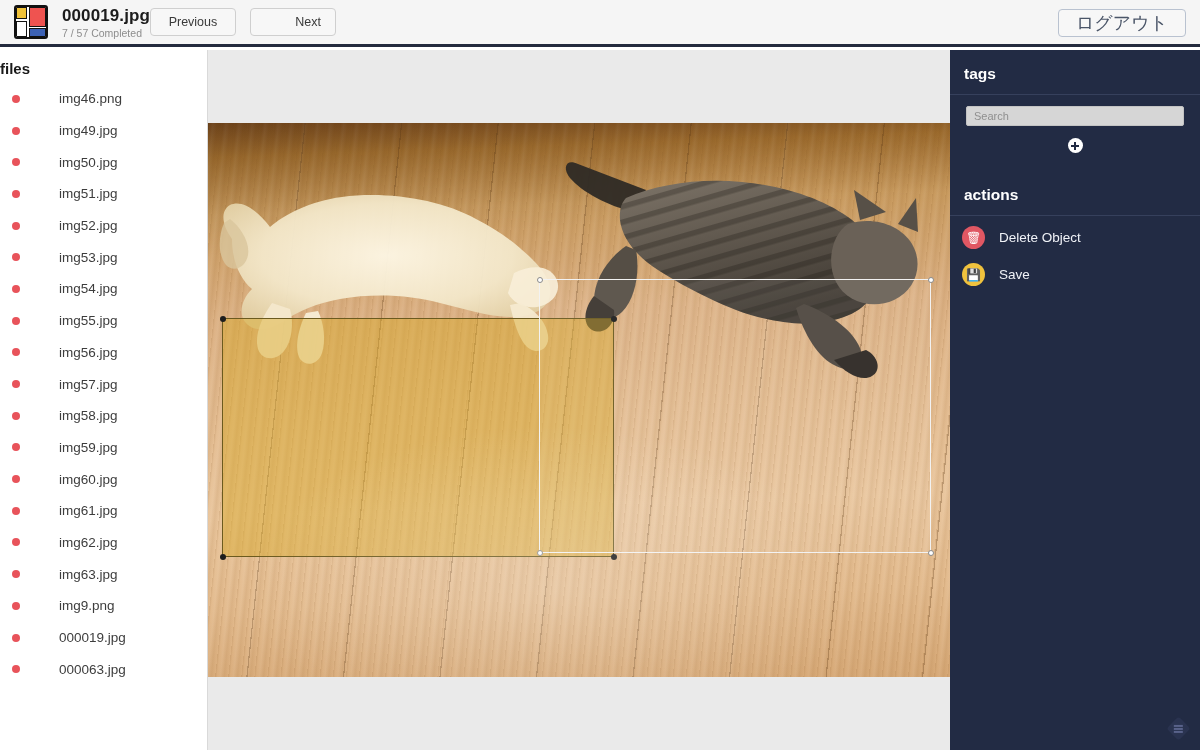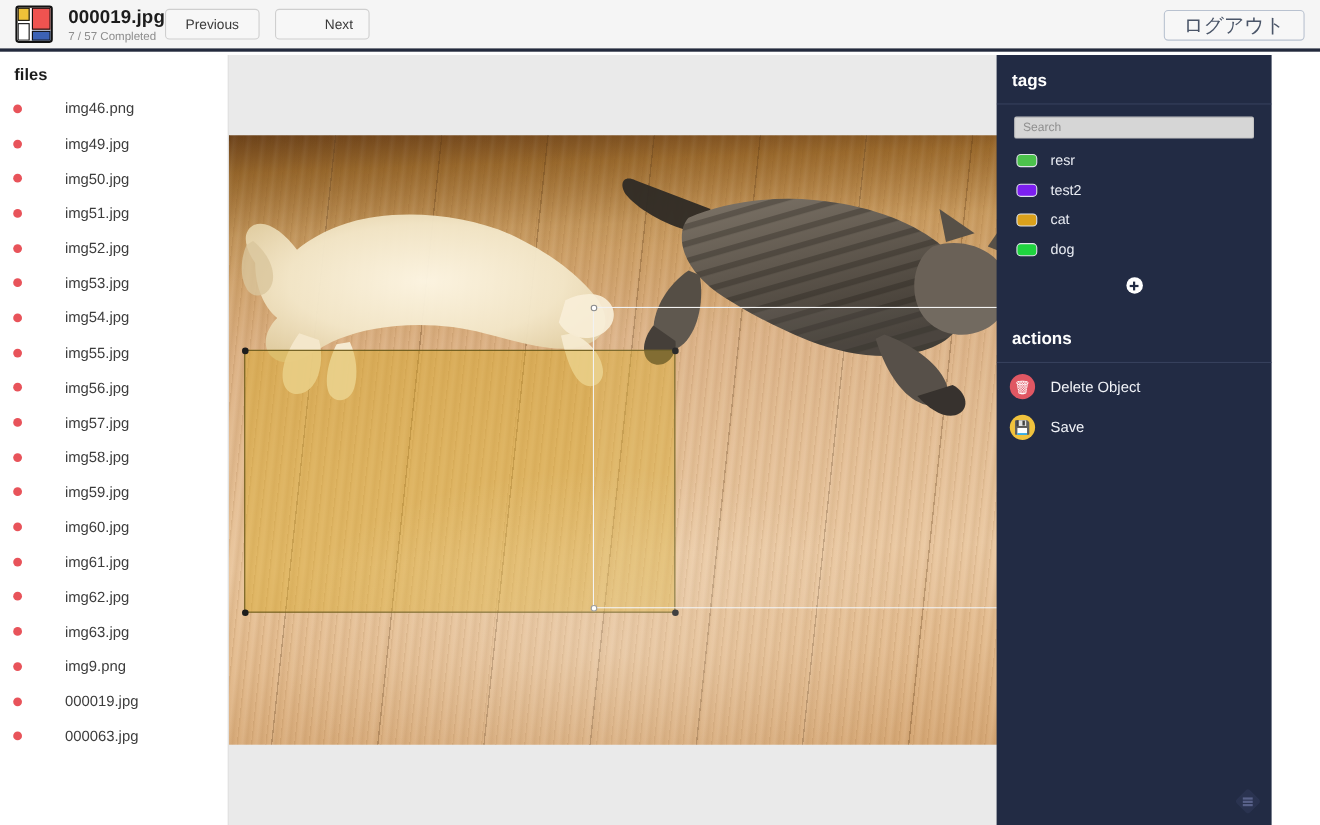--- a/index.html
+++ b/index.html
@@ -63,21 +63,21 @@
   
   #sidebar {
     position: absolute; top: 50px; left: 0;
     width: 208px; height: 700px;
     background: #ffffff;
     border-right: 1px solid #d9d9d9;
     overflow: hidden;
   }
   #files-title {
     font-size: 15px; font-weight: 700; color: #1a1a1a;
-    padding: 10px 0 6px 13px;
+    padding: 10px 0 6px 0;
   }
   .file-row {
     display: flex; align-items: center;
     height: 31.7px; padding-left: 12px; cursor: pointer;
   }
   .file-dot {
     width: 8px; height: 8px; border-radius: 50%;
     background: #e8535a; flex: 0 0 auto;
   }
   .file-name { margin-left: 15px; font-size: 13.5px; color: #3d3d3d; padding-left: 24px; }
@@ -138,21 +138,21 @@
   }
   .h-dark { background: #1d1d1d; border-radius: 50%; }
   .h-light { background: #ffffff; border: 1px solid #8a8a8a; border-radius: 50%; }
   .h-tl { left: -3.5px; top: -3.5px; }
   .h-tr { right: -3.5px; top: -3.5px; }
   .h-bl { left: -3.5px; bottom: -3.5px; }
   .h-br { right: -3.5px; bottom: -3.5px; }
 
   
   #rightpanel {
-    position: absolute; top: 50px; left: 906px;
+    position: absolute; top: 50px; left: 950px;
     width: 250px; height: 700px;
     background: #222b44;
     color: #eef1f6;
     overflow: hidden;
   }
   .panel-head {
     font-size: 15.5px; font-weight: 700; color: #ffffff;
     padding: 15px 0 11px 14px;
     border-bottom: 1px solid #36405c;
   }
@@ -396,38 +396,20 @@
       </div>
     </div>
   </div>
 
   <div id="rightpanel">
 
     <div class="panel-head">tags</div>
 
     <input id="tag-search" type="text" placeholder="Search" style="">
 
-    <div id="tag-list">
-        <div class="tag-row">
-          <span class="tag-sw" style="background: rgb(76, 194, 76);"></span>
-          <span class="tag-name">resr</span>
-        </div>
-        <div class="tag-row">
-          <span class="tag-sw" style="background: rgb(124, 31, 240);"></span>
-          <span class="tag-name">test2</span>
-        </div>
-        <div class="tag-row">
-          <span class="tag-sw" style="background: rgb(219, 161, 28);"></span>
-          <span class="tag-name">cat</span>
-        </div>
-        <div class="tag-row">
-          <span class="tag-sw" style="background: rgb(31, 212, 63);"></span>
-          <span class="tag-name">dog</span>
-        </div>
-      </div>
 
     <div id="add-tag-wrap">
       <span id="add-tag"></span>
     </div>
 
     <div class="panel-head" id="actions-head">actions</div>
 
     <div id="action-list">
         <div class="action-row">
           <span class="action-ic" style="background: rgb(224, 87, 99);">🗑</span>

